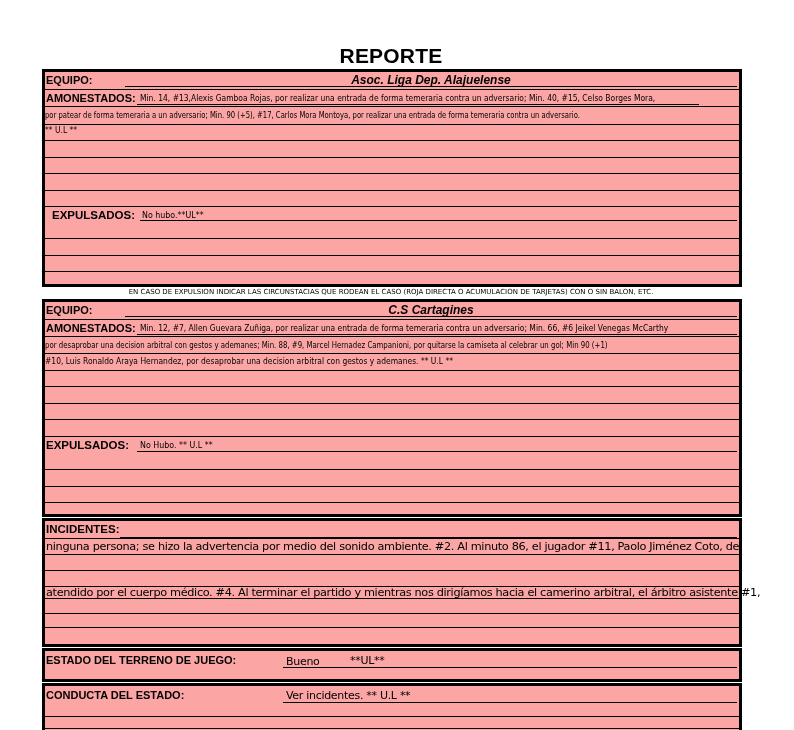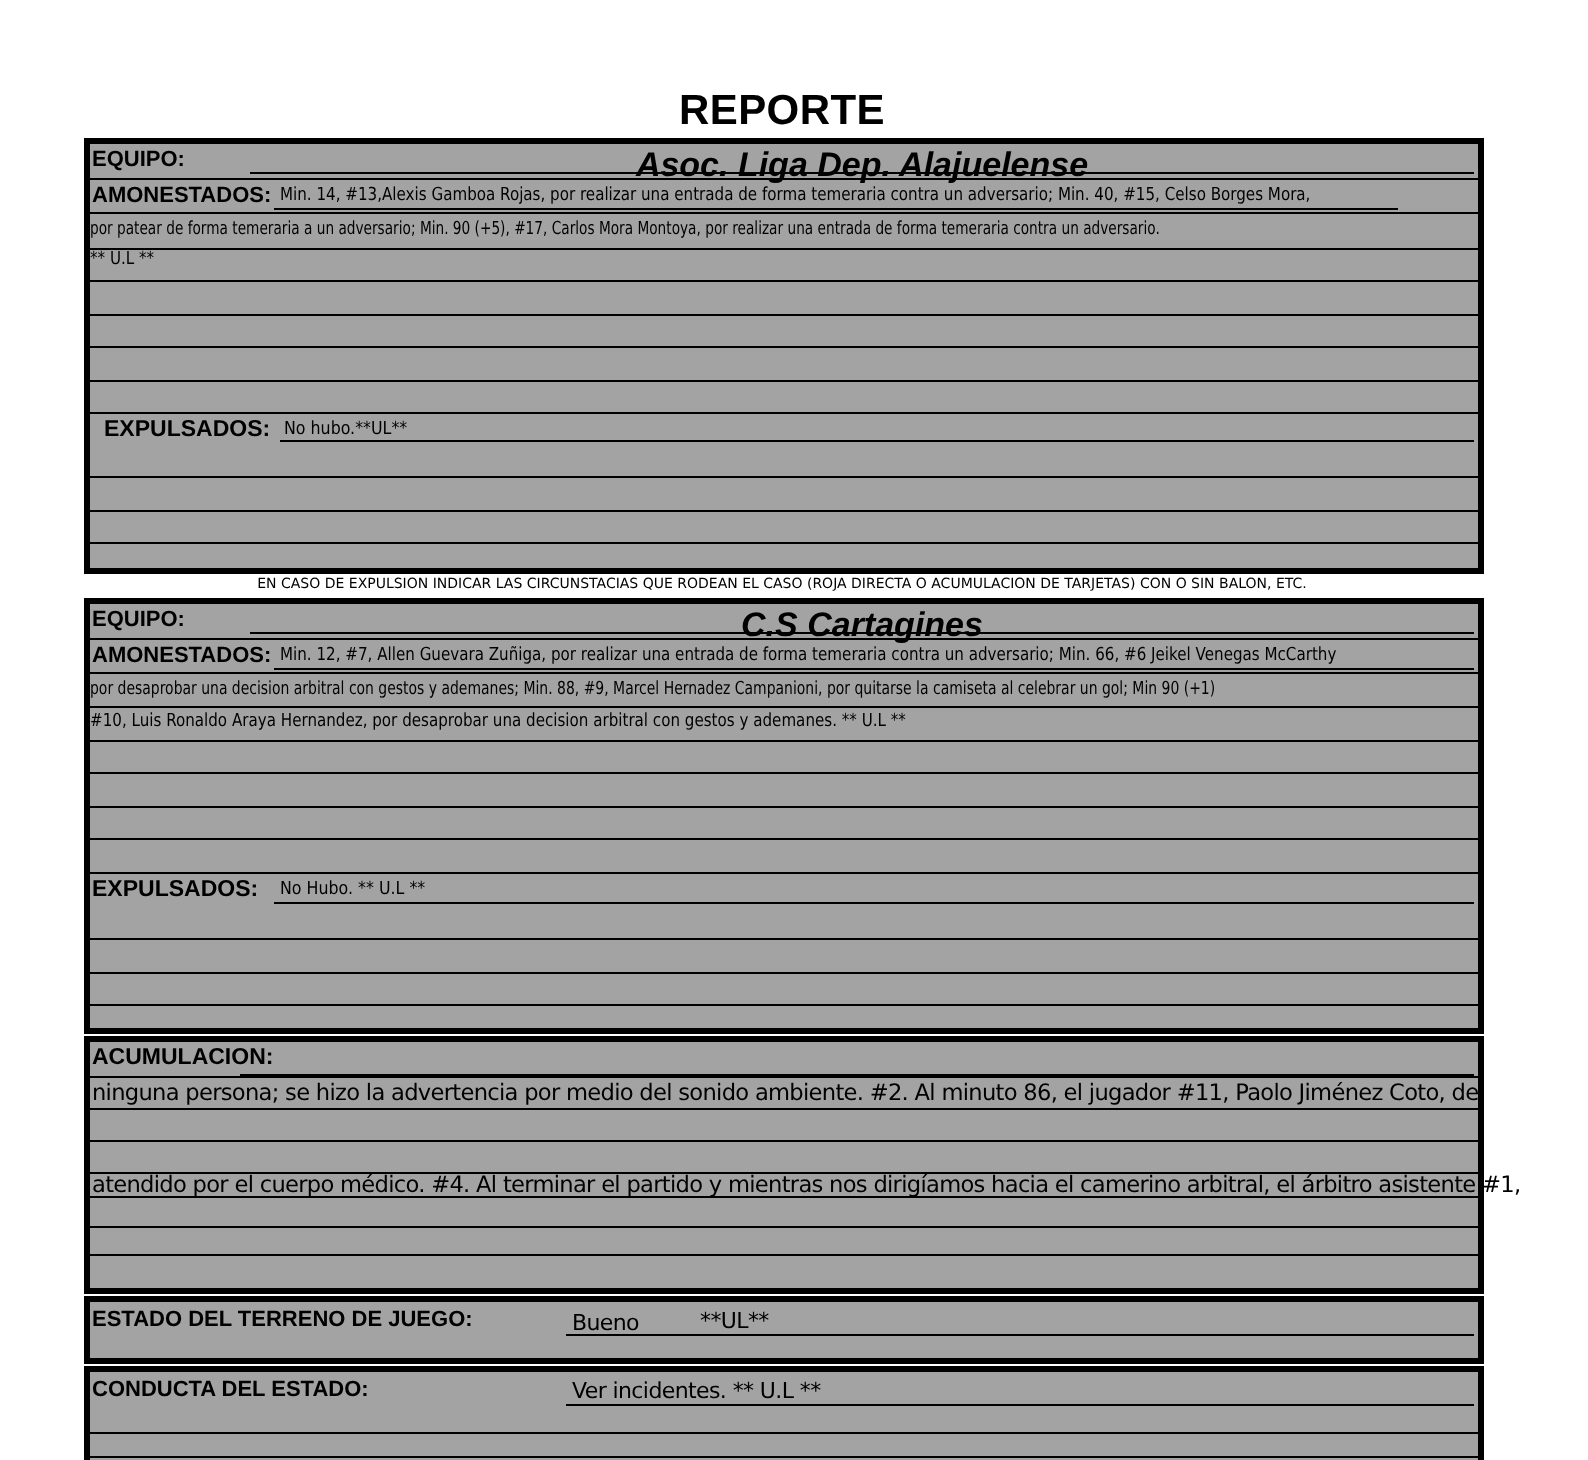--- a/index.html
+++ b/index.html
@@ -1,26 +1,26 @@
 <!DOCTYPE html>
 <html><head>
 <meta charset="utf-8">
 <style>
   html, body { margin:0; padding:0; background:#ffffff; }
   body { width:794px; height:730px; position:relative; overflow:hidden;
          font-family:"Liberation Sans", sans-serif; color:#000; }
   .title { position:absolute; left:0; width:782px; top:44px; text-align:center;
            font-family:"Liberation Sans", sans-serif; font-weight:bold; font-size:21px;
            letter-spacing:0.2px; }
-  .box { position:absolute; left:42px; width:694px; border:3px solid #000; background:#a3a3a3; }
+  .box { position:absolute; left:42px; width:694px; border:3px solid #000; background:#fca5a5; }
   .row { position:absolute; left:0; right:0; border-bottom:1px solid #000; }
   .lbl { position:absolute; font-weight:bold; font-size:11px; white-space:nowrap; }
   .txt { position:absolute; font-size:9px; white-space:nowrap; font-family:"DejaVu Sans", sans-serif; transform-origin:left top; }
   .uline { position:absolute; border-bottom:1px solid #000; }
-  .team { position:absolute; font-style:italic; font-weight:bold; font-size:17px; white-space:nowrap; text-align:center; }
+  .team { position:absolute; font-style:italic; font-weight:bold; font-size:12px; white-space:nowrap; text-align:center; }
   .note { position:absolute; left:0; width:782px; text-align:center; font-size:7px; font-family:"DejaVu Sans", sans-serif; top:288px; }
   .inc { position:absolute; left:1px; font-size:11.3px; white-space:nowrap; font-family:"DejaVu Sans", sans-serif; letter-spacing:-0.35px; }
   .bigtxt { position:absolute; font-size:11px; white-space:nowrap; font-family:"DejaVu Sans", sans-serif; letter-spacing:-0.3px; }
 </style>
 </head>
 <body>
 
 <div class="title">REPORTE</div>
 
 <div class="box" style="top:69px;height:212px;">
@@ -82,21 +82,21 @@
   <span class="txt" style="left:95px;top:138px;transform:scaleX(0.88);">No Hubo. ** U.L **</span>
   <div class="uline" style="left:92px;right:2px;top:149px;"></div>
 
   <div class="row" style="top:151px;height:16px;"></div>
   <div class="row" style="top:167px;height:17px;"></div>
   <div class="row" style="top:184px;height:16px;"></div>
 </div>
 
 <div class="box" style="top:518px;height:123px;">
   <div class="row" style="top:0;height:17px;"></div>
-  <span class="lbl" style="left:1px;top:2px;font-size:11.5px;">ACUMULACION:</span>
+  <span class="lbl" style="left:1px;top:2px;font-size:11.5px;">INCIDENTES:</span>
   <div class="uline" style="left:75px;right:2px;top:16px;"></div>
 
   <div class="row" style="top:17px;height:16px;"></div>
   <span class="inc" style="top:19px;">ninguna persona; se hizo la advertencia por medio del sonido ambiente. #2. Al minuto 86, el jugador #11, Paolo Jiménez Coto, del</span>
   <div class="row" style="top:33px;height:16px;"></div>
   <div class="row" style="top:49px;height:16px;"></div>
   <div class="row" style="top:65px;height:12px;"></div>
   <span class="inc" style="top:65px;">atendido por el cuerpo médico. #4. Al terminar el partido y mientras nos dirigíamos hacia el camerino arbitral, el árbitro asistente #1,</span>
   <div class="row" style="top:77px;height:15px;"></div>
   <div class="row" style="top:92px;height:14px;"></div>

